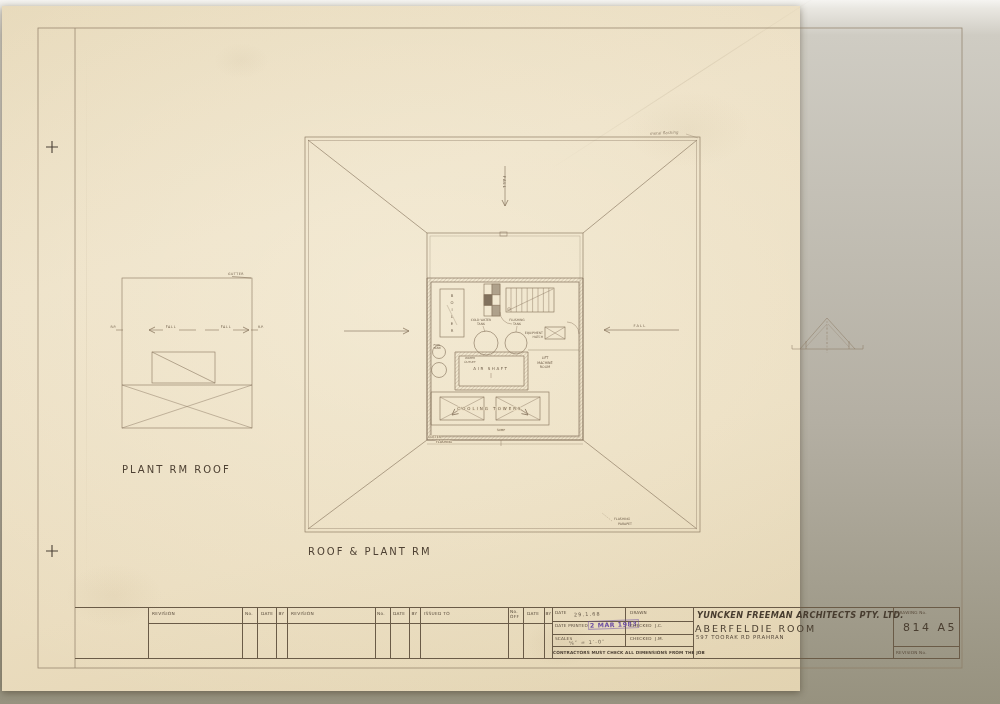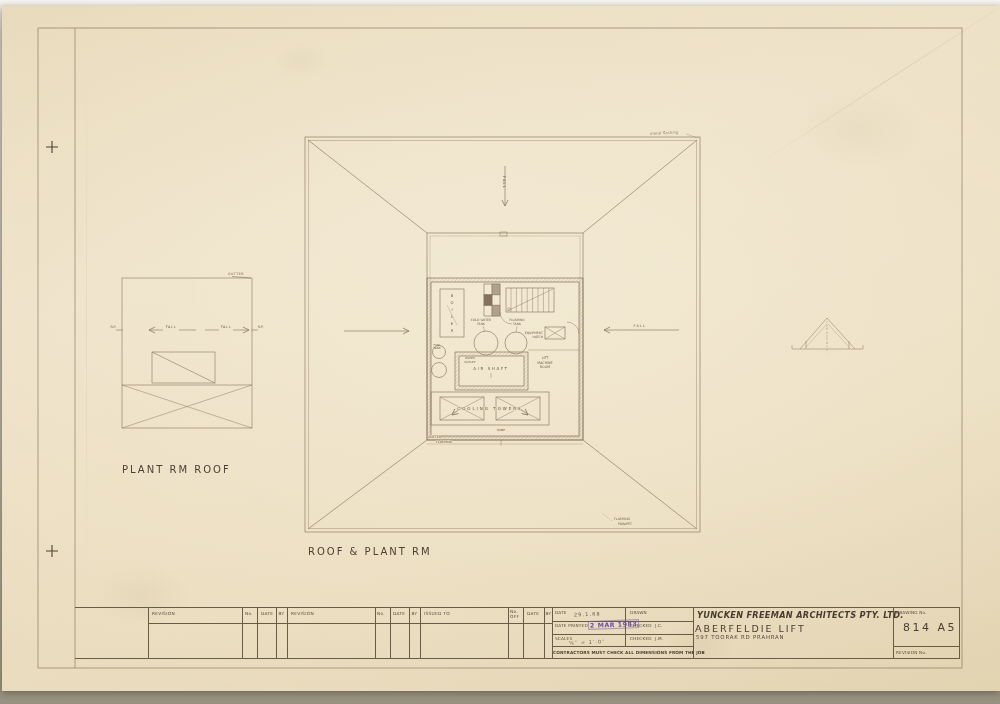--- a/index.html
+++ b/index.html
@@ -1,21 +1,21 @@
 <!DOCTYPE html>
 <html><head>
 <meta charset="utf-8">
 <style>
   html,body{margin:0;padding:0;}
   body{
     width:1000px;height:704px;overflow:hidden;
     font-family:"DejaVu Sans",sans-serif;
     background:linear-gradient(180deg,#f5f4f1 0%,#e9e7e1 1.2%,#cfccc3 5%,#b4afa3 60%,#97927f 100%);
   }
-  .scene{position:relative;width:1000px;height:704px;text-align:center;}
+  .scene{position:relative;width:800px;height:704px;text-align:center;}
   .paper{
     position:absolute;left:2px;top:6px;right:0;bottom:13px;
     background:
       radial-gradient(120% 90% at 52% 42%, rgba(255,252,238,.38), rgba(0,0,0,0) 72%),
       linear-gradient(163deg,#e7d9ba 0%,#ecdfc4 32%,#eadcbe 68%,#e2d3b1 100%);
     box-shadow:0 2px 7px rgba(55,45,25,.45);
   }
   .paper::before{
     content:"";position:absolute;inset:0;
     background:
@@ -264,20 +264,20 @@
     <div class="tv" style="left:494px;top:31px">⅛″ = 1′-0″</div>
     <div class="note" style="left:478px;top:41.5px">CONTRACTORS MUST CHECK ALL DIMENSIONS FROM THE JOB</div>
 
     <div class="tl" style="left:555px;top:2px">DRAWN</div>
     <div class="tl" style="left:555px;top:15px">CHECKED</div>
     <div class="tl" style="left:580px;top:15px">J.C.</div>
     <div class="tl" style="left:555px;top:28px">CHECKED</div>
     <div class="tl" style="left:580px;top:28px">J.M.</div>
 
     <div class="firm" style="left:622px;top:2px">YUNCKEN FREEMAN ARCHITECTS PTY. LTD.</div>
-    <div class="proj" style="left:620px;top:14.5px">ABERFELDIE LIFT</div>
+    <div class="proj" style="left:620px;top:14.5px">ABERFELDIE ROOM</div>
     <div class="addr" style="left:621px;top:25.5px">597 TOORAK RD PRAHRAN</div>
 
     <div class="tl" style="left:821px;top:2px">DRAWING No.</div>
     <div class="dwgno" style="left:828px;top:13px">814 A5</div>
     <div class="tl" style="left:821px;top:41.5px">REVISION No.</div>
   </div>
 </div>
 
 </body></html>

